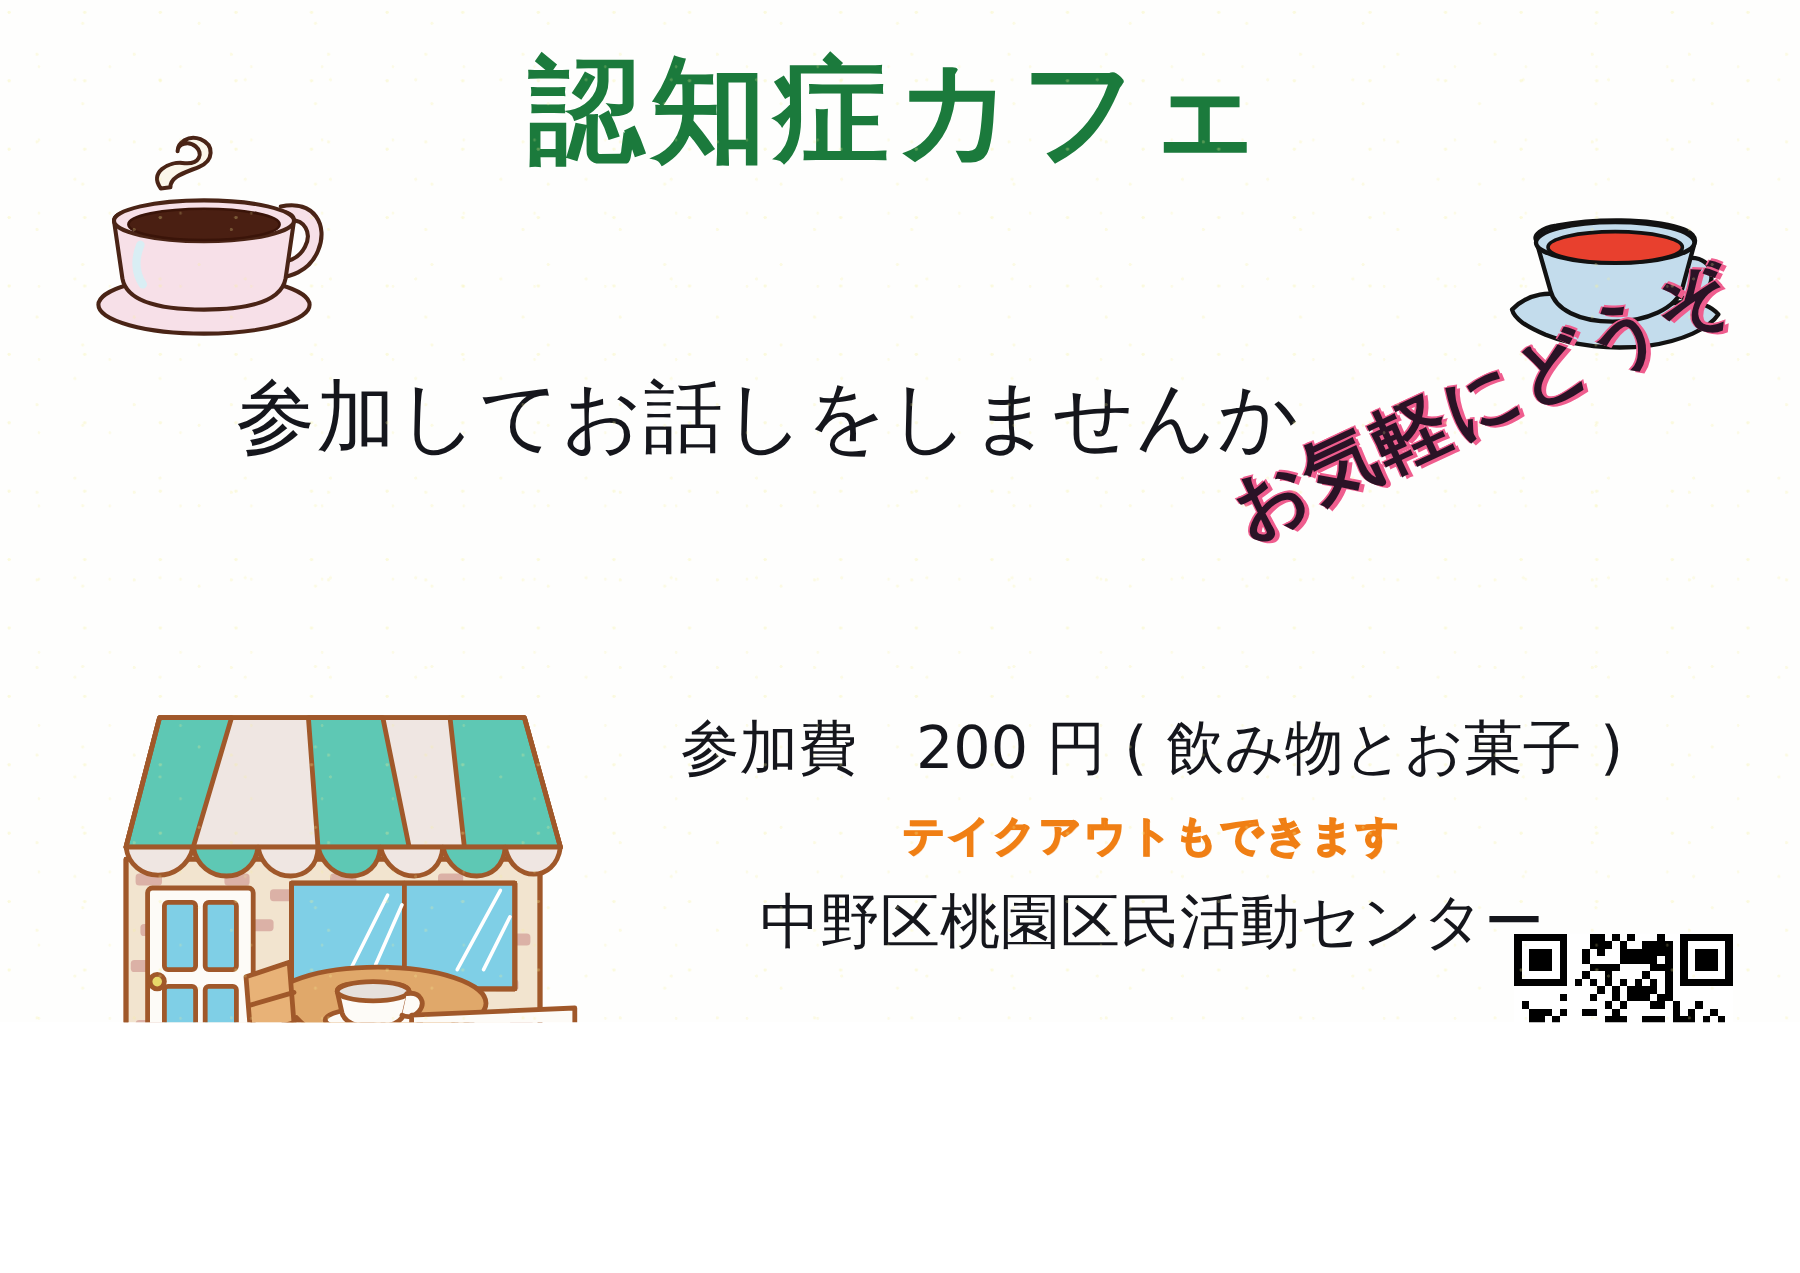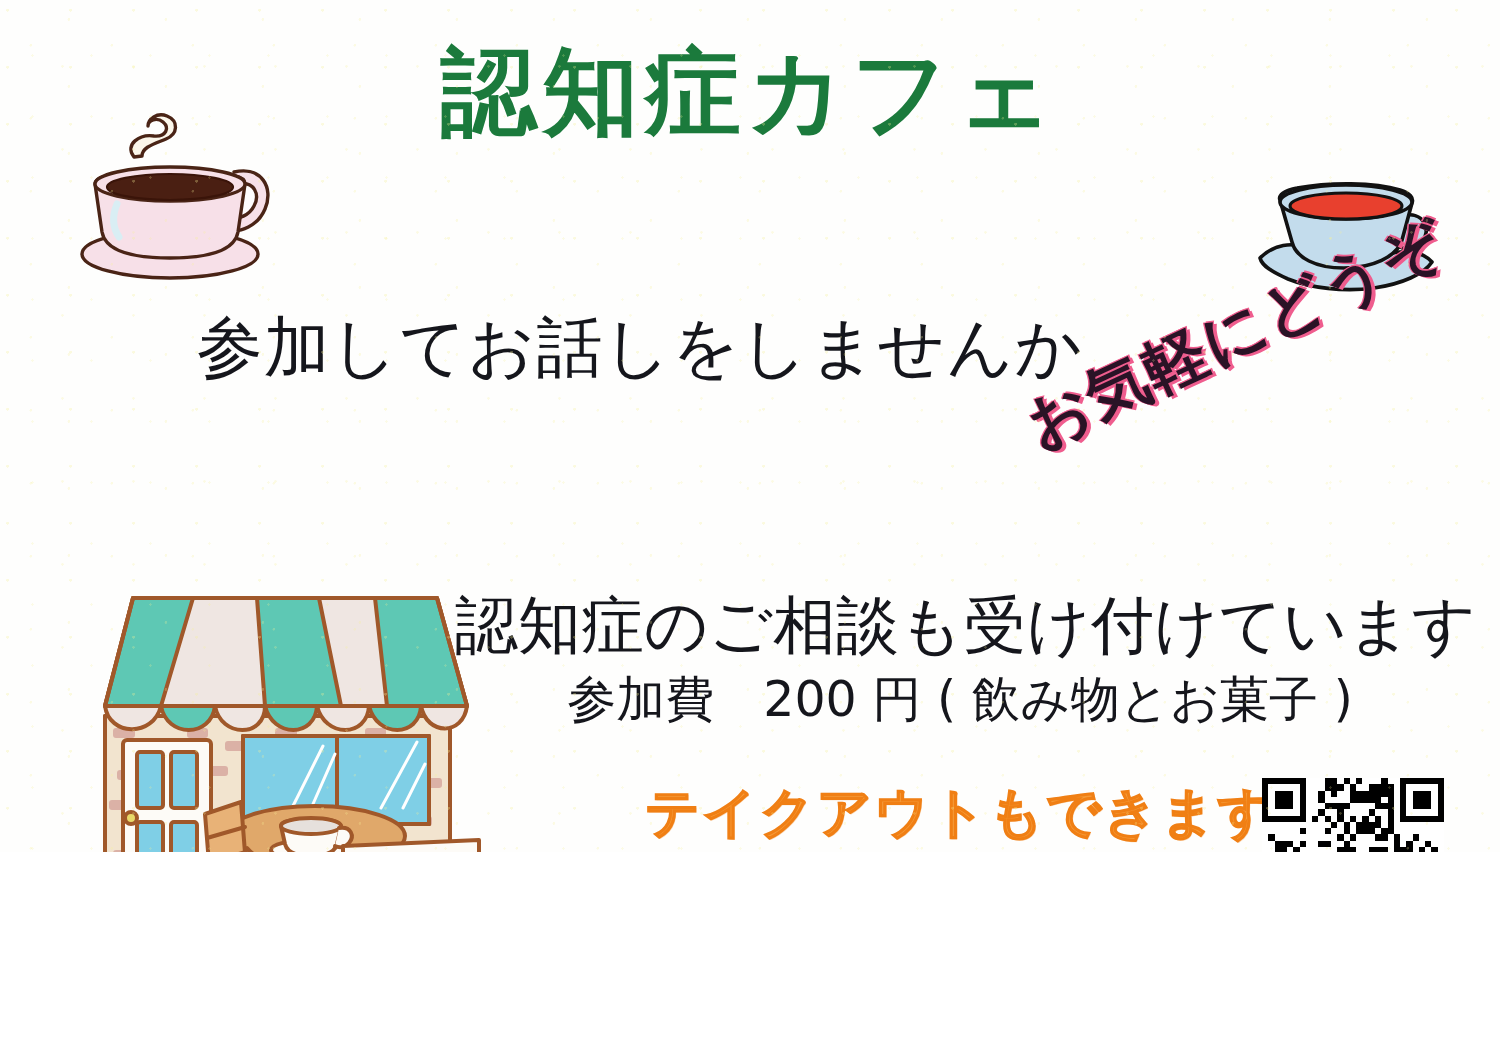--- a/index.html
+++ b/index.html
@@ -106,29 +106,28 @@
     font-size: 53px;
     line-height: 72px;
     letter-spacing: 0px;
     color: #15161c;
     text-align: center;
     white-space: nowrap;
     font-weight: 400;
   }
   .info-line.tight { font-size: 49px; }
   #takeout {
-    font-size: 54px;
+    font-size: 35px;
     line-height: 74px;
     font-weight: 700;
     letter-spacing: 2px;
     text-align: center;
     color: #f59a38;
     -webkit-text-stroke: 1.5px #f07f14;
     text-shadow: 1px 1px 0 rgba(240,127,20,.30);
-    margin-top: 40px;
   }
   #venue {
     font-size: 50px;
     line-height: 68px;
     text-align: center;
     color: #15161c;
     letter-spacing: 0px;
     white-space: nowrap;
     font-weight: 400;
   }
@@ -339,21 +338,20 @@
             <circle cx="4" cy="7" r="6"></circle>
               <circle cx="-5" cy="7" r="6"></circle>
             <circle cx="-8" cy="-2" r="6"></circle>
           </g>
         </g>
       </g>
     </svg>
   </div>
 
   <div class="abs" id="info">
-    <div class="info-headline">認知症のご相談も受け付けています</div>
     <div class="info-line tight">参加費　200 円 ( 飲み物とお菓子 )</div>
     <div id="takeout">テイクアウトもできます</div>
     <div id="venue">中野区桃園区民活動センター</div>
   </div>
 
   <div class="abs" id="qr-code">
     <svg viewBox="0 0 29 29" shape-rendering="crispEdges" xmlns="http://www.w3.org/2000/svg">
       <rect width="29" height="29" fill="#ffffff"></rect>
       <g fill="#000000" id="qr-modules">
           <rect x="0" y="0" width="1" height="1"></rect>

